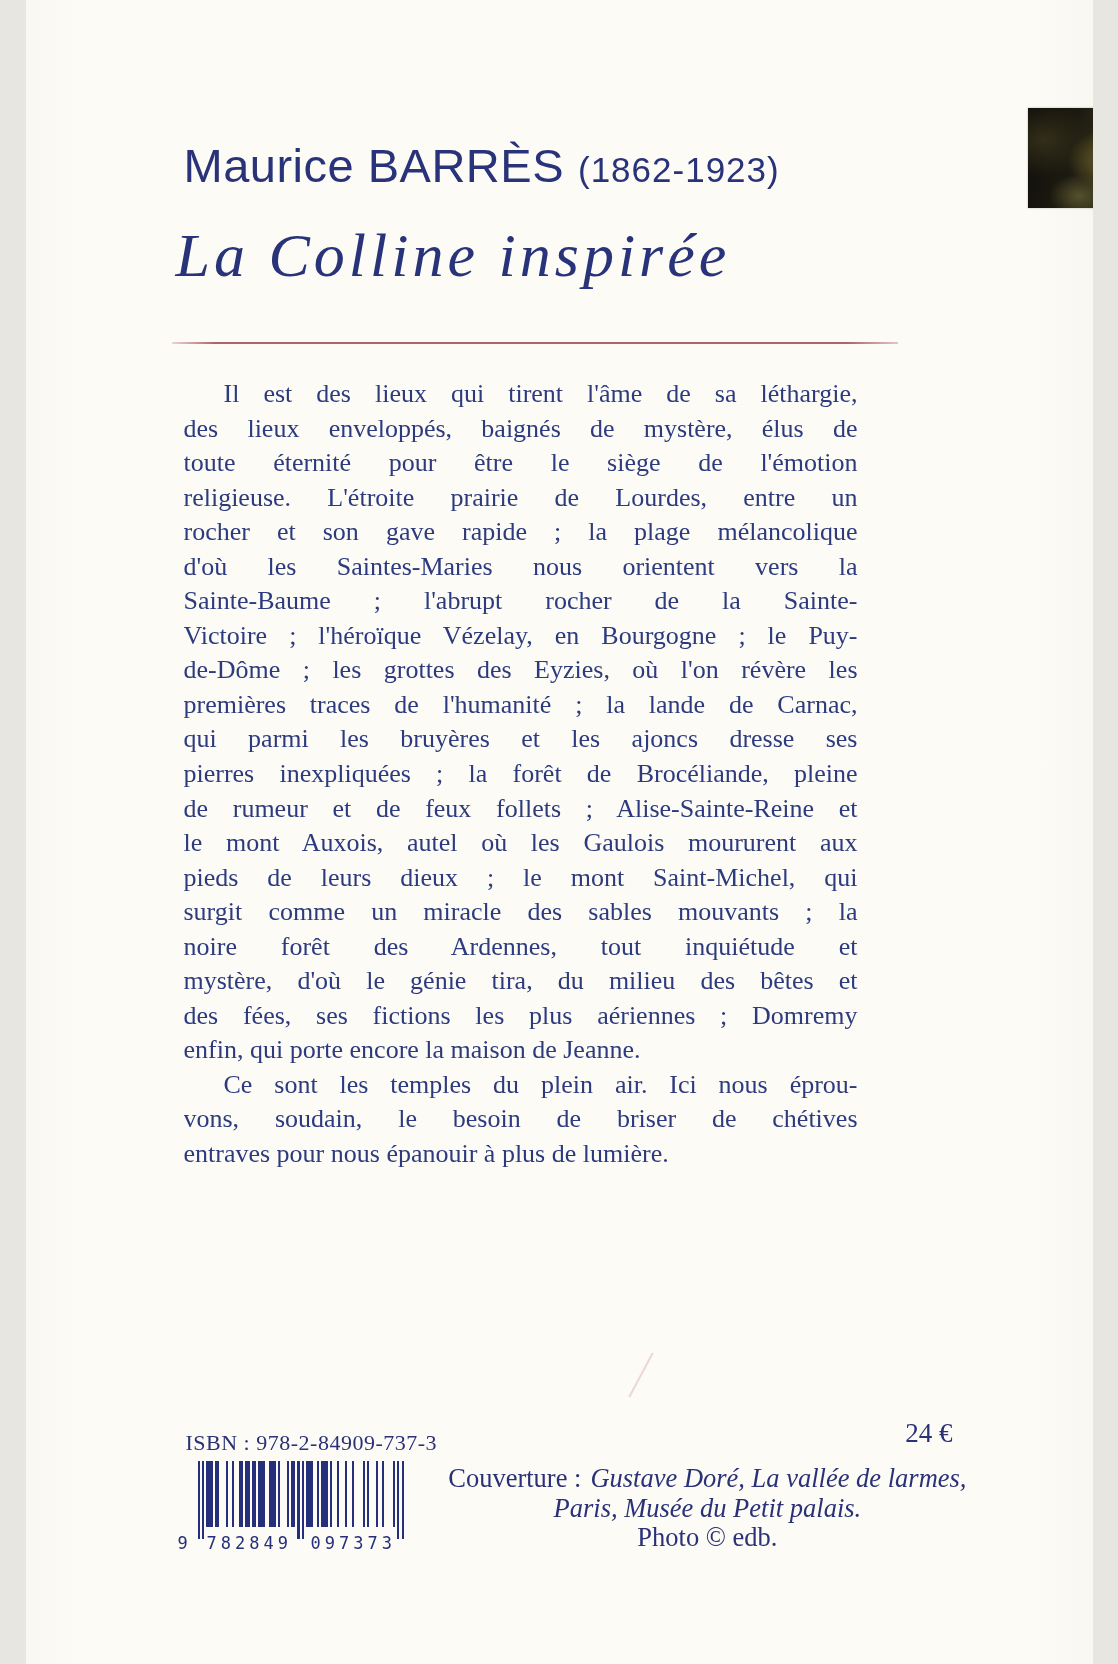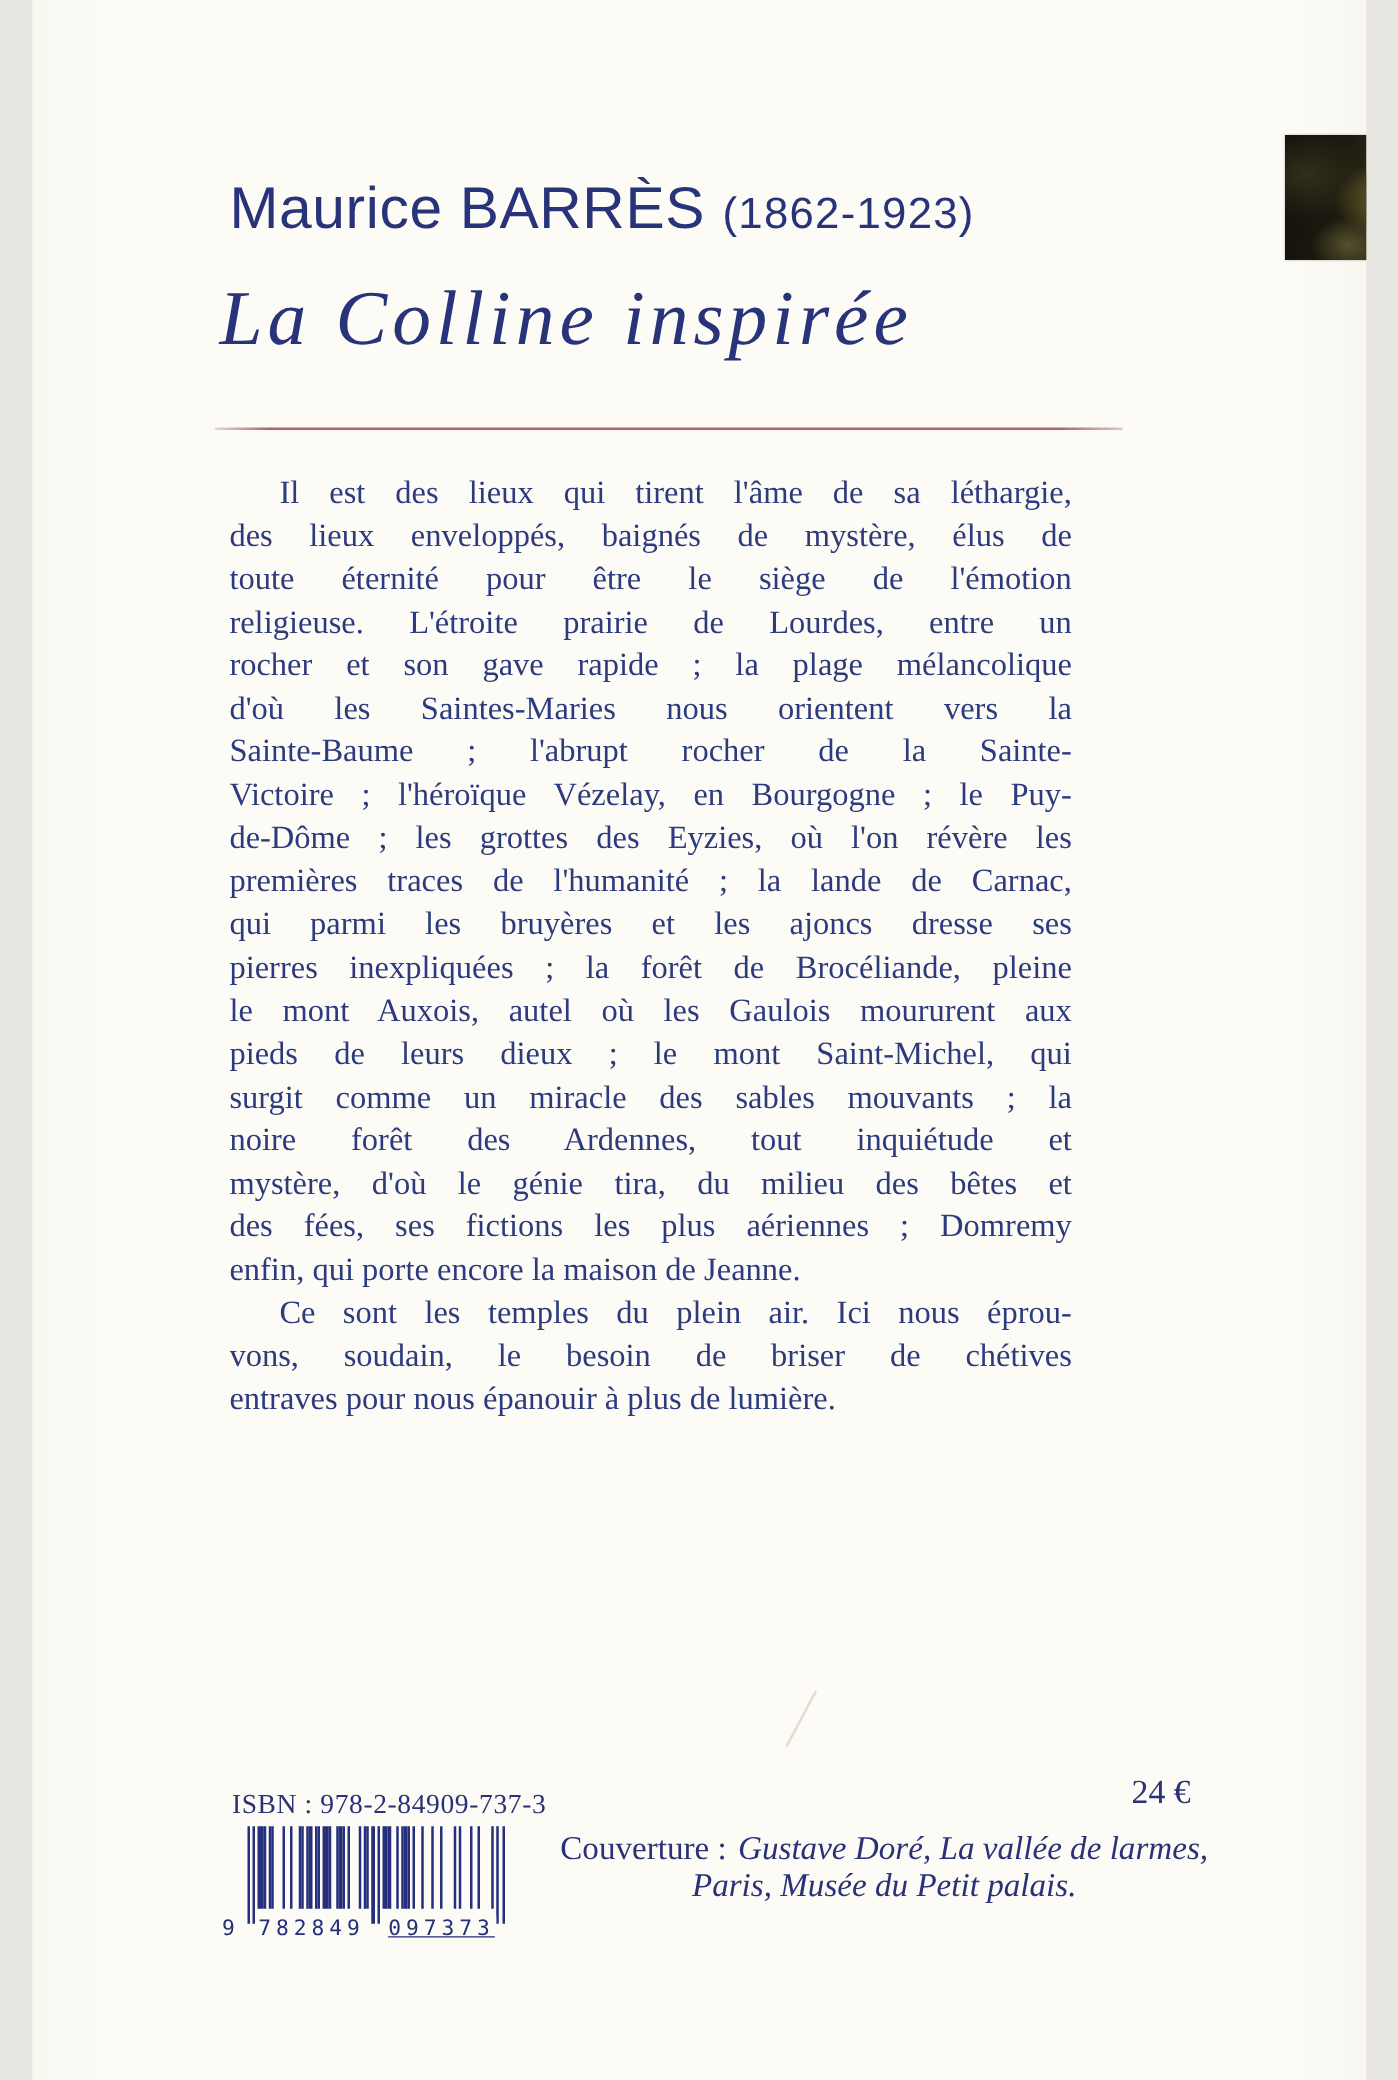--- a/index.html
+++ b/index.html
@@ -165,21 +165,21 @@
     position: absolute;
     bottom: 0;
     font-family: "DejaVu Sans Mono", monospace;
     font-size: 17px;
     letter-spacing: 4px;
     color: #252f7a;
     line-height: 20px;
   }
   .digit-lead { left: -20px; }
   .digit-grp1 { left: 8px;  background: #fcfbf6; padding: 0 1px; text-align: center; }
-  .digit-grp2 { left: 112px; background: #fcfbf6; padding: 0 1px; text-decoration: underline; }
+  .digit-grp2 { left: 112px; background: #fcfbf6; padding: 0 1px; }
 
   
   .price-label {
     position: absolute;
     right: 140px;
     top: 1418px;
     color: #2a3176;
     font-size: 27px;
     white-space: nowrap;
   }
@@ -221,20 +221,21 @@
       <div class="line j">toute éternité pour être le siège de l'émotion</div>
       <div class="line j">religieuse. L'étroite prairie de Lourdes, entre un</div>
       <div class="line j">rocher et son gave rapide ; la plage mélancolique</div>
       <div class="line j">d'où les Saintes-Maries nous orientent vers la</div>
       <div class="line j">Sainte-Baume ; l'abrupt rocher de la Sainte-</div>
       <div class="line j">Victoire ; l'héroïque Vézelay, en Bourgogne ; le Puy-</div>
       <div class="line j">de-Dôme ; les grottes des Eyzies, où l'on révère les</div>
       <div class="line j">premières traces de l'humanité ; la lande de Carnac,</div>
       <div class="line j">qui parmi les bruyères et les ajoncs dresse ses</div>
       <div class="line j">pierres inexpliquées ; la forêt de Brocéliande, pleine</div>
+      <div class="line j">de rumeur et de feux follets ; Alise-Sainte-Reine et</div>
       <div class="line j">le mont Auxois, autel où les Gaulois moururent aux</div>
       <div class="line j">pieds de leurs dieux ; le mont Saint-Michel, qui</div>
       <div class="line j">surgit comme un miracle des sables mouvants ; la</div>
       <div class="line j">noire forêt des Ardennes, tout inquiétude et</div>
       <div class="line j">mystère, d'où le génie tira, du milieu des bêtes et</div>
       <div class="line j">des fées, ses fictions les plus aériennes ; Domremy</div>
       <div class="line">enfin, qui porte encore la maison de Jeanne.</div>
       <div class="line j ind">Ce sont les temples du plein air. Ici nous éprou-</div>
       <div class="line j">vons, soudain, le besoin de briser de chétives</div>
       <div class="line">entraves pour nous épanouir à plus de lumière.</div>
@@ -343,15 +344,16 @@
     <span class="barcode-digit digit-lead">9</span>
     <span class="barcode-digit digit-grp1">782849</span>
     <span class="barcode-digit digit-grp2">097373</span>
   </div>
 
   <div class="price-label">24 €</div>
 
   <div class="credits">
     <div><span class="credit-label">Couverture :</span><span class="it">Gustave Doré, La vallée de larmes,</span></div>
     <div class="it">Paris, Musée du Petit palais.</div>
+    <div>Photo © edb.</div>
   </div>
 
 </div>
 
 </body></html>

